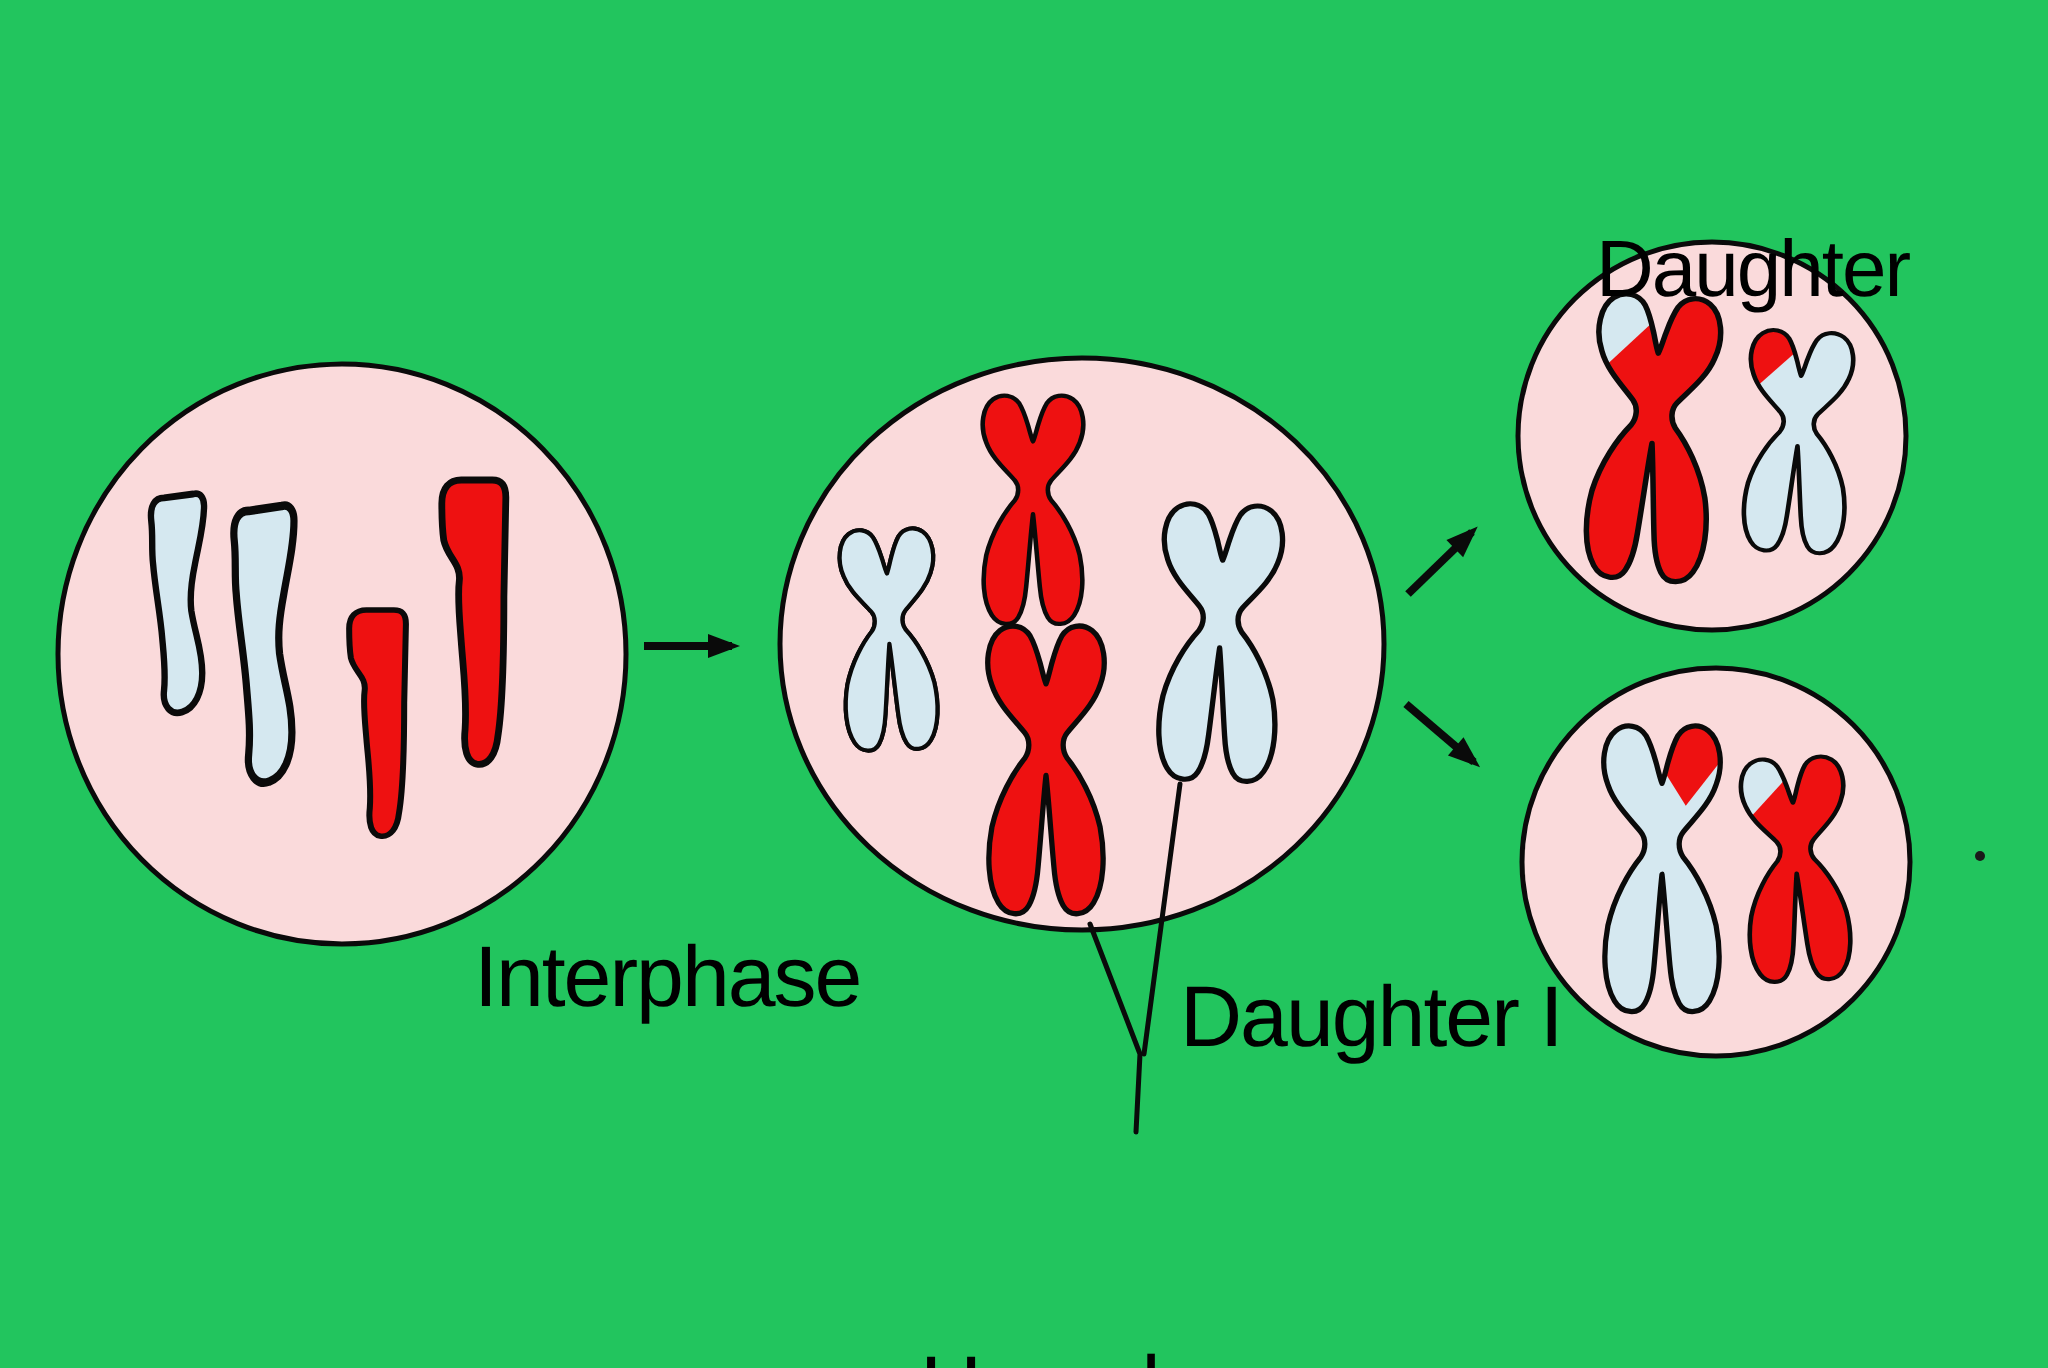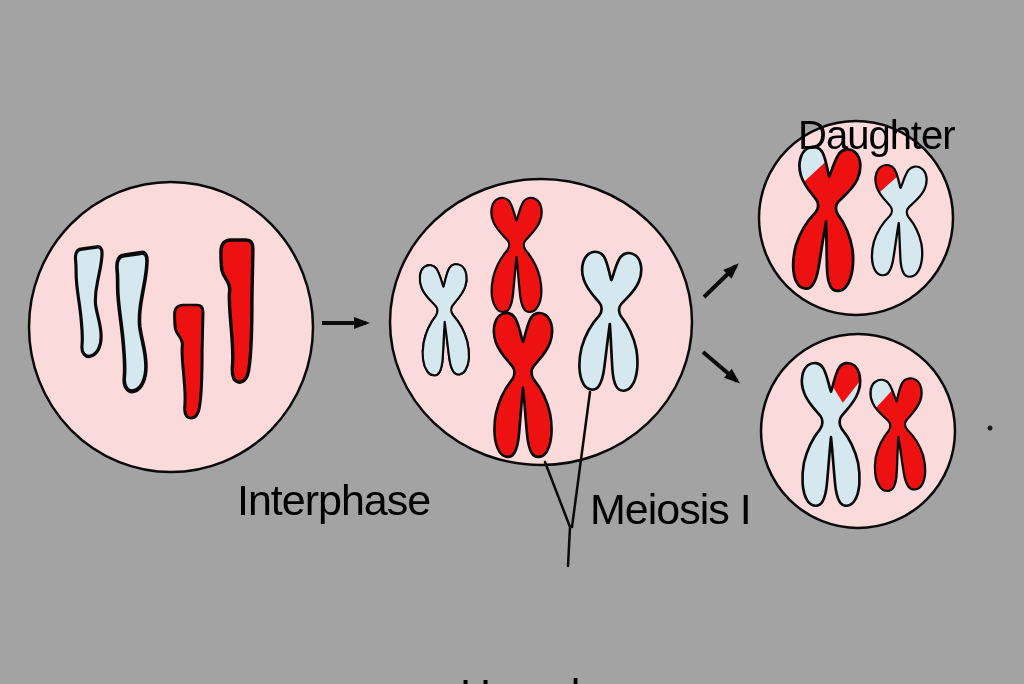--- a/index.html
+++ b/index.html
@@ -1,21 +1,21 @@
 <!DOCTYPE html>
 <html><head>
 <meta charset="utf-8">
 <style>
   html,body{margin:0;padding:0;background:#ffffff;}
-  #stage{position:relative;width:1024px;height:684px;background:#a3a3a3;overflow:hidden;
+  #stage{position:relative;width:1024px;height:684px;background:#22c55e;overflow:hidden;
          font-family:"Liberation Sans",sans-serif;}
   #stage svg{position:absolute;left:0;top:0;}
   .label{position:absolute;color:#000;letter-spacing:-1px;line-height:1.08;white-space:pre;}
   .lbl-daughter{left:798px;top:20px;font-size:40px;line-height:46px;}
-  .lbl-interphase{left:237px;top:477px;font-size:43px;}
+  .lbl-interphase{left:237px;top:466px;font-size:43px;}
   .lbl-meiosis{left:590px;top:486px;font-size:43px;}
   .lbl-homologous{left:460px;top:572px;font-size:43px;line-height:49px;}
   .cell{stroke:#0a0a0a;stroke-width:2.5;}
   .ol{fill:none;stroke:#0a0a0a;stroke-width:4;vector-effect:non-scaling-stroke;stroke-linejoin:round;}
   .sock{stroke:#0a0a0a;stroke-width:3.5;vector-effect:non-scaling-stroke;stroke-linejoin:round;}
   .ptr{stroke:#0a0a0a;stroke-width:2.5;fill:none;stroke-linecap:round;}
   .arrow{stroke:#0a0a0a;stroke-width:4;fill:none;stroke-linecap:butt;}
 </style>
 </head>
 <body>
@@ -112,20 +112,20 @@
 
   <circle cx="990" cy="428" r="2.5" fill="#1a1a1a"></circle>
 </svg>
 
 <div class="label lbl-daughter">
   <div>Daughter</div>
 </div>
 
 <div class="label lbl-interphase">Interphase</div>
 
-<div class="label lbl-meiosis">Meiosis I</div>
+<div class="label lbl-meiosis">Daughter I</div>
 
 <div class="label lbl-homologous">
   <div>Homologous</div>
   
 </div>
 
 </div>
 
 </body></html>

